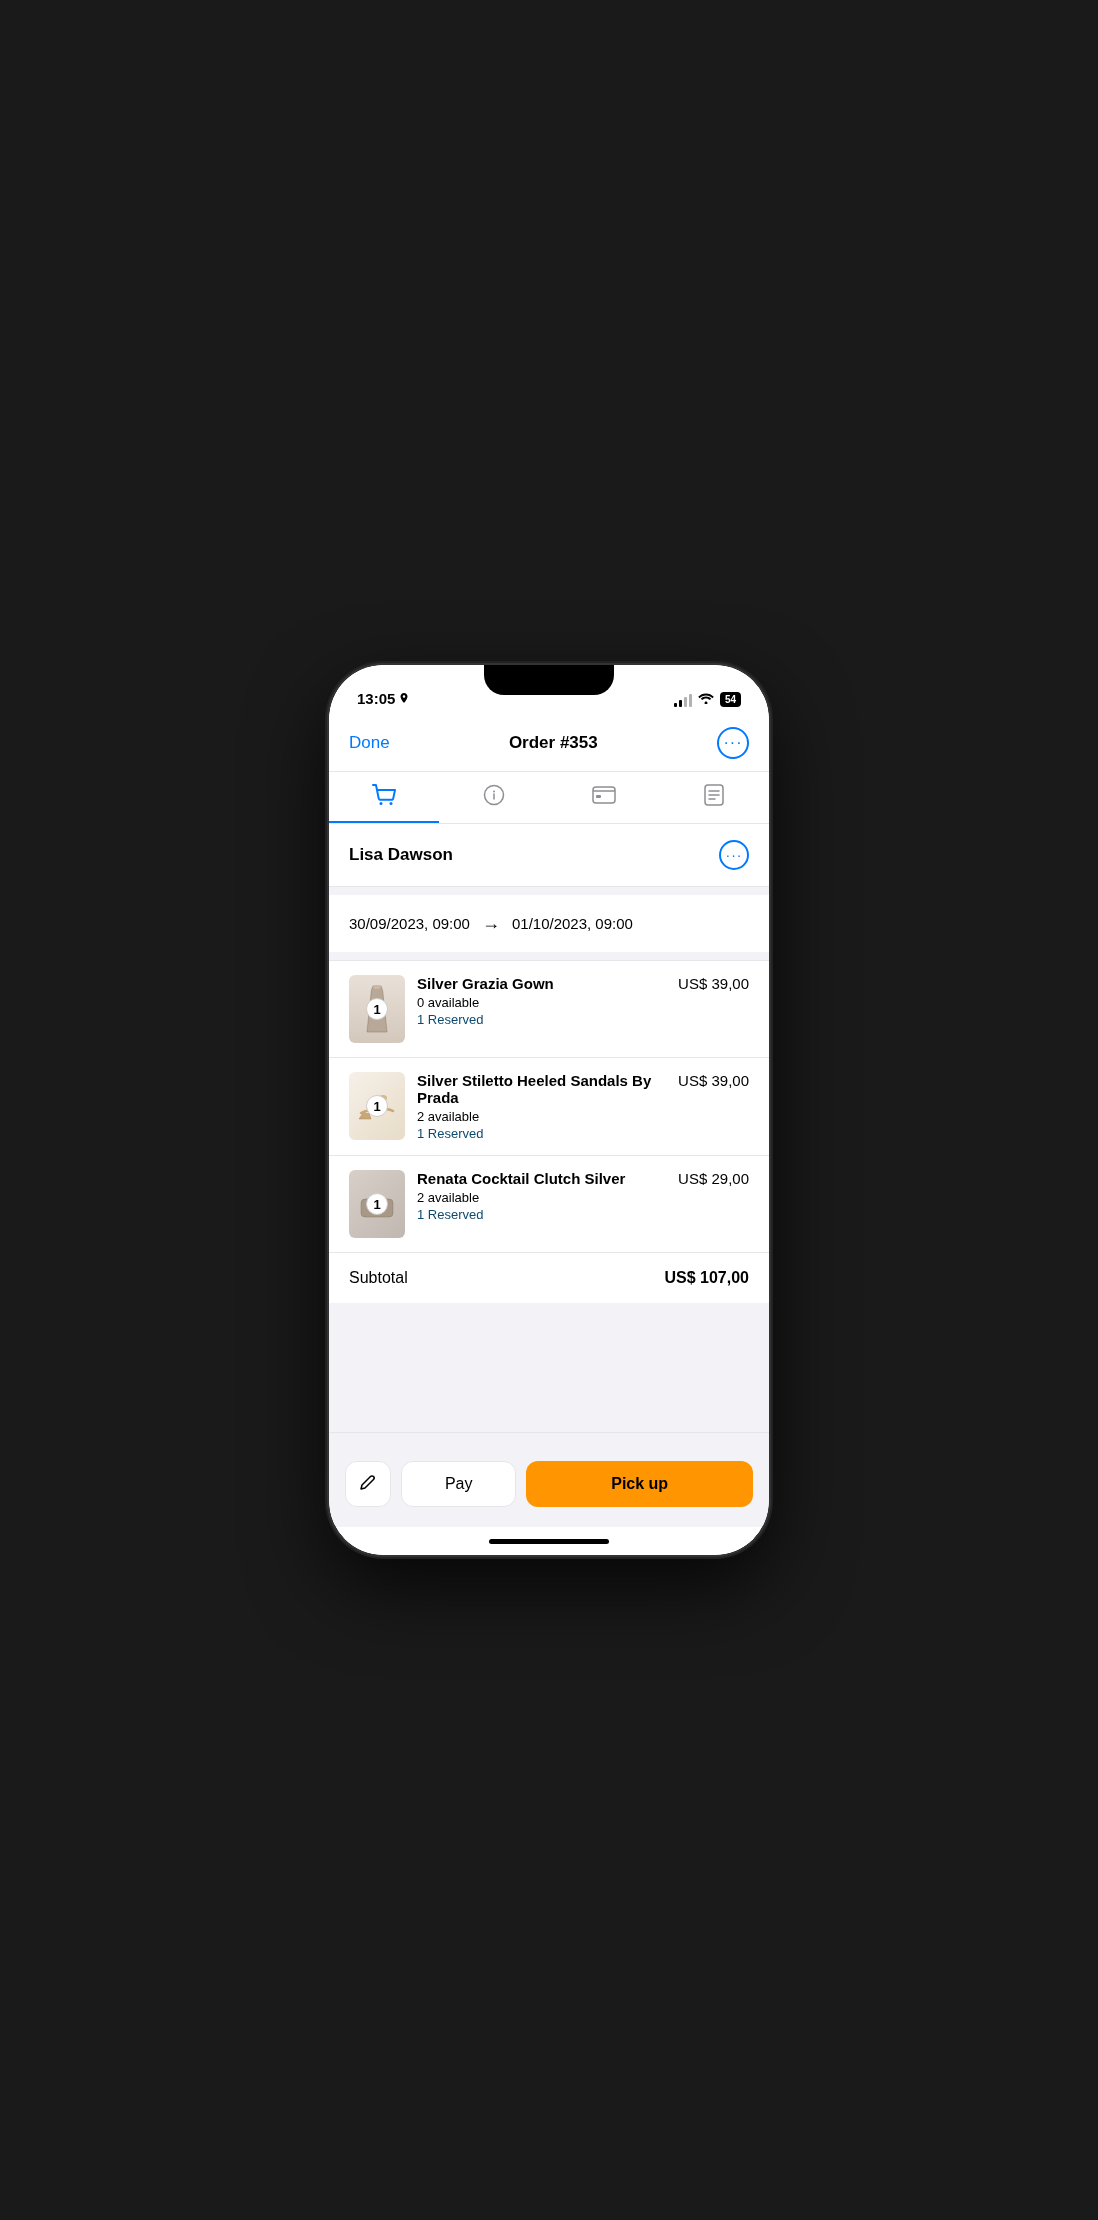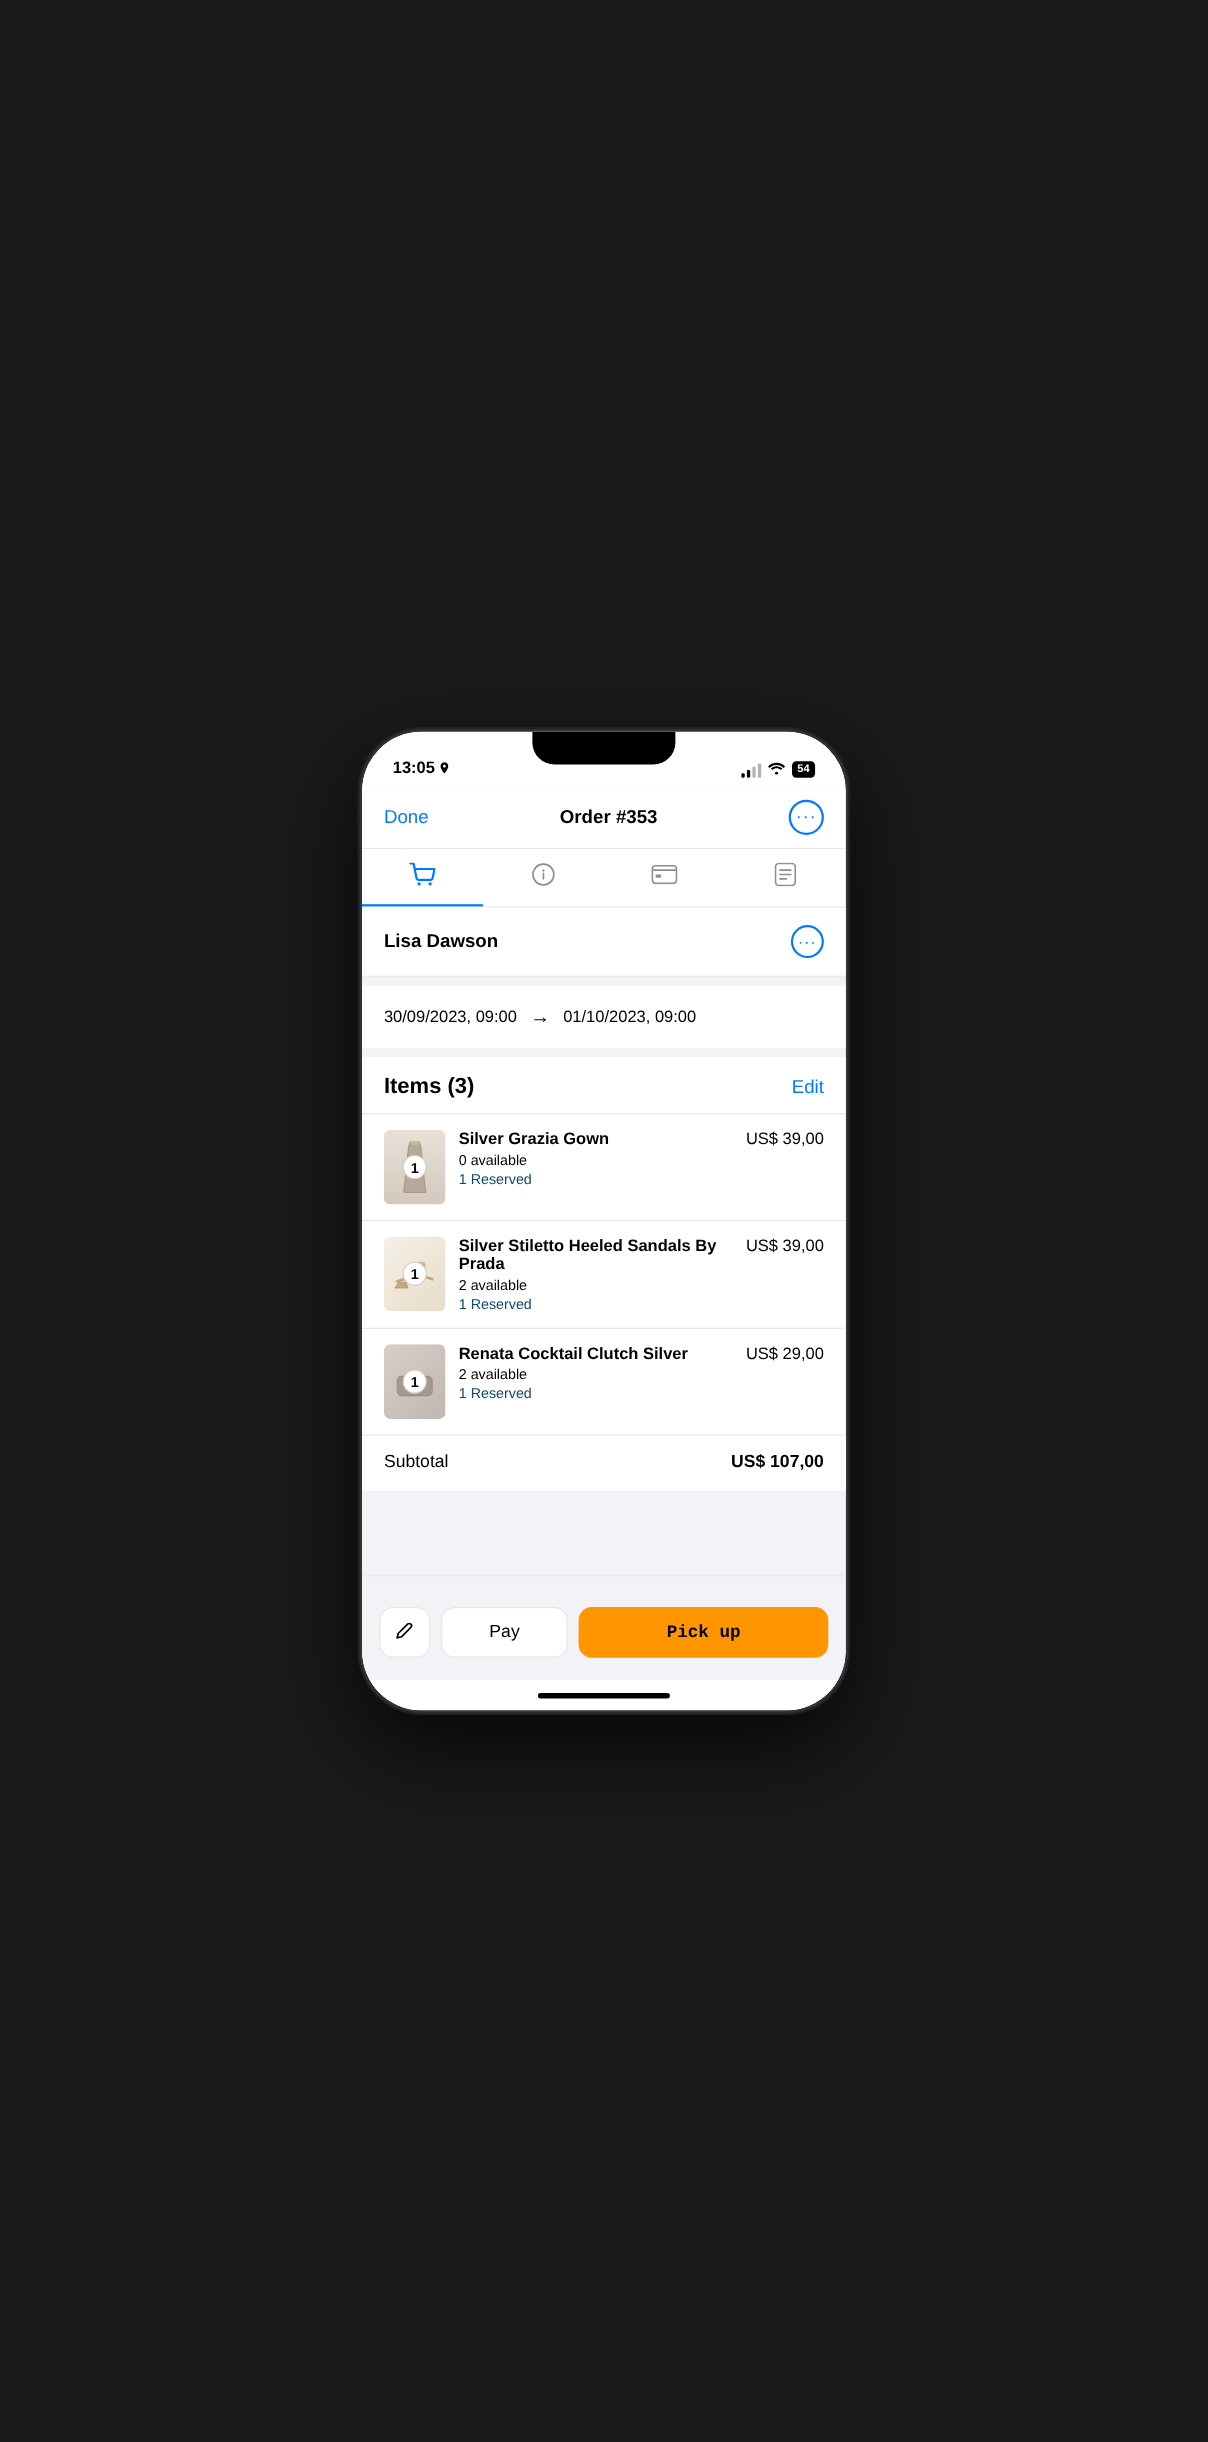--- a/index.html
+++ b/index.html
@@ -483,21 +483,20 @@
     .action-pickup-btn {
       flex: 2;
       height: 46px;
       background: #ff9500;
       border: none;
       border-radius: 12px;
       font-size: 16px;
       font-weight: 600;
       color: #000;
       cursor: pointer;
-      font-family: Liberation Mono, monospace;
     }
 
     .home-indicator {
       height: 28px;
       background: #fff;
       display: flex;
       align-items: center;
       justify-content: center;
       flex-shrink: 0;
     }
@@ -599,26 +598,20 @@
         </div>
       </div>
 
       <div class="date-row section-white">
         <span class="date-text">30/09/2023, 09:00</span>
         <span class="date-arrow">→</span>
         <span class="date-text">01/10/2023, 09:00</span>
       </div>
 
       <div class="items-section">
-        <div class="items-header">
-          <span class="items-title">
-            <span>Items</span>&nbsp;<span>(3)</span>
-          </span>
-          <span class="edit-btn">Edit</span>
-        </div>
 
 
         <div class="product-item">
           <div class="product-thumb">
             <div class="gown-img">
               <svg width="28" height="50" viewBox="0 0 28 50" fill="none">
                 <path d="M10 2C10 2 8 6 8 10L4 48H24L20 10C20 6 18 2 18 2H10Z" fill="#b8a898" stroke="#8a7868" stroke-width="0.5"></path>
                 <path d="M10 2C10 2 12 4 14 4C16 4 18 2 18 2" stroke="#6a5848" stroke-width="0.5" fill="none"></path>
                 <ellipse cx="14" cy="3" rx="4" ry="2" fill="#c8b8a8"></ellipse>
               </svg>

